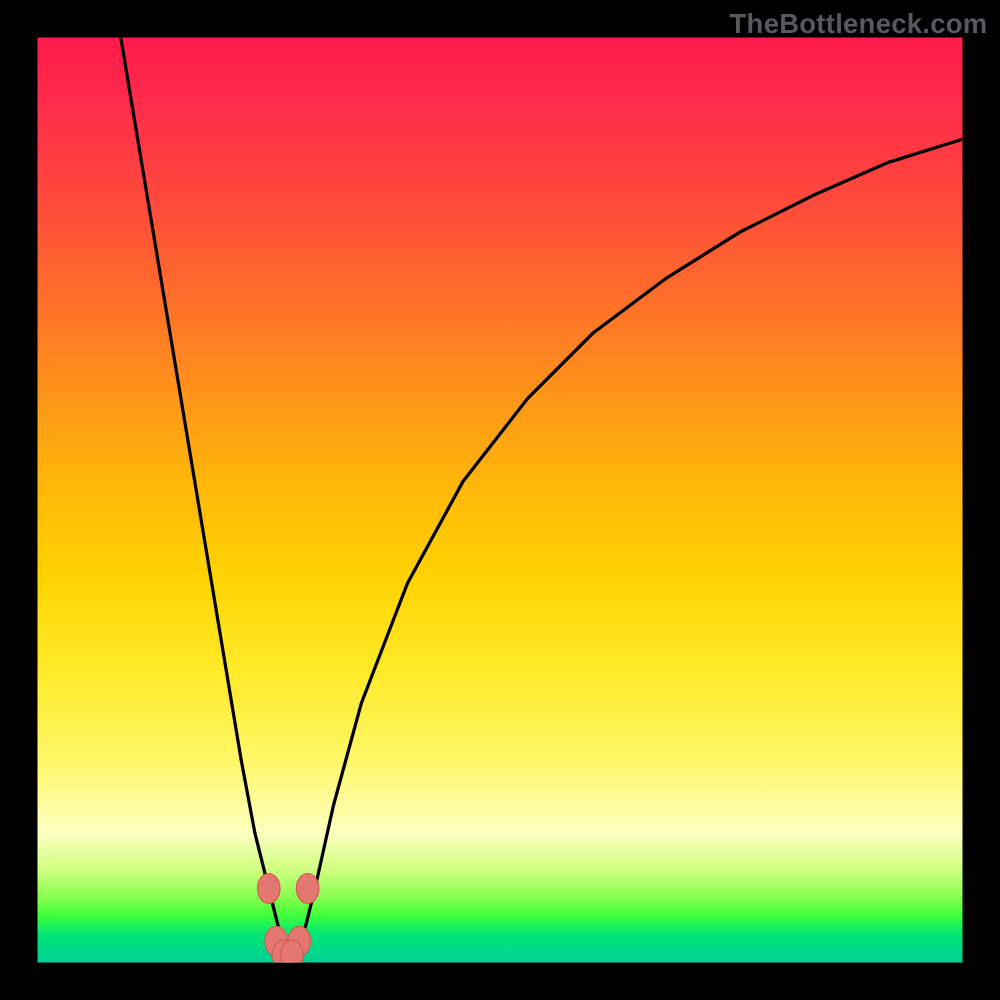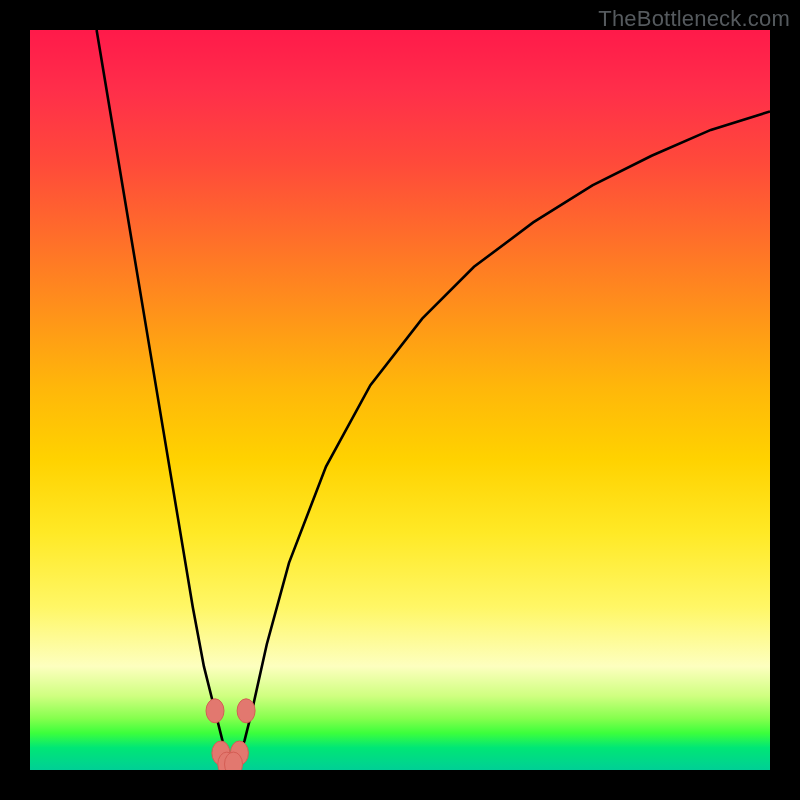--- a/index.html
+++ b/index.html
@@ -47,21 +47,21 @@
   }
   .curve-svg {
     position: absolute;
     inset: 0;
   }
   .attribution {
     position: absolute;
     top: 6px;
     right: 10px;
     font-size: 22px;
-    font-weight: 400;
+    font-weight: 700;
     color: #555a5e;
     letter-spacing: 0.2px;
   }
 </style>
 </head>
 <body>
 
 <div class="frame">
   <div class="attribution">TheBottleneck.com</div>
 

